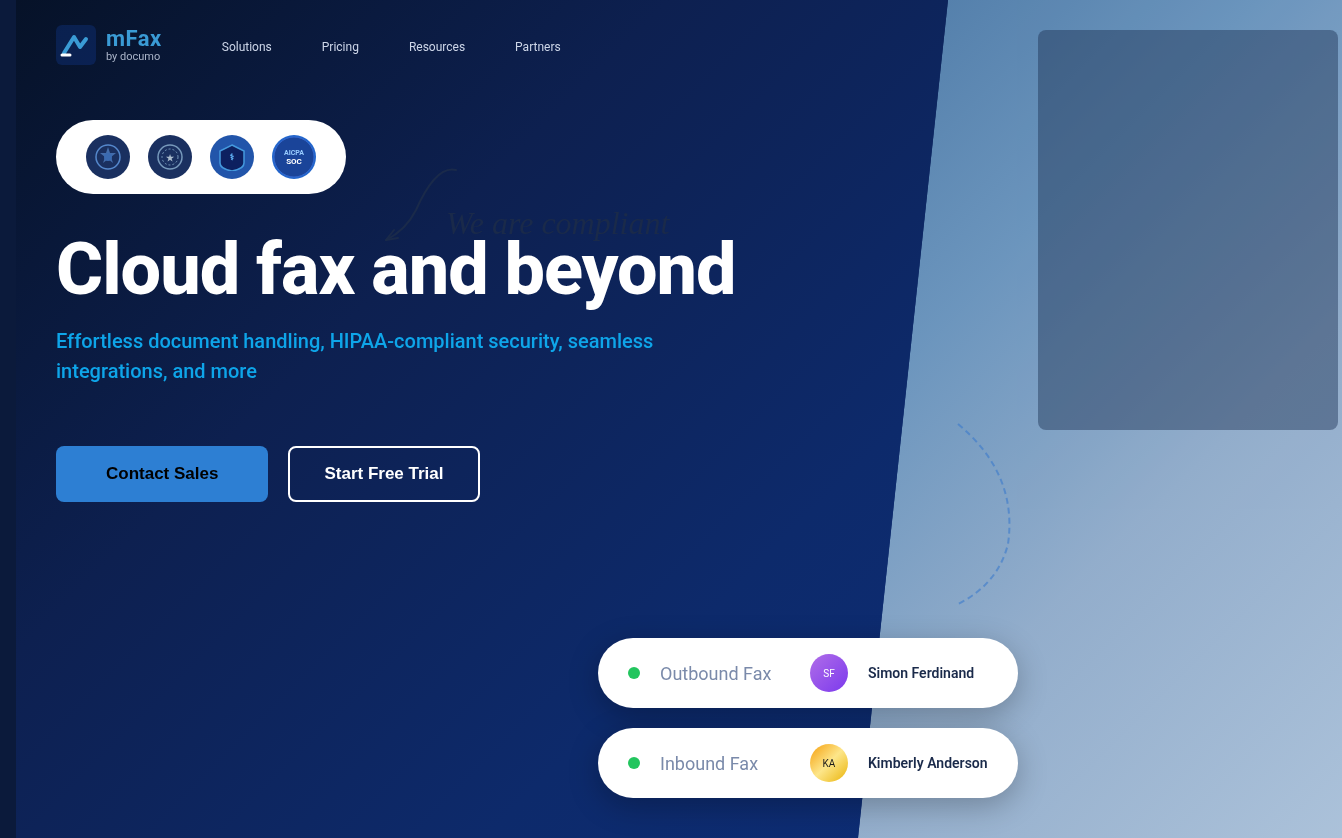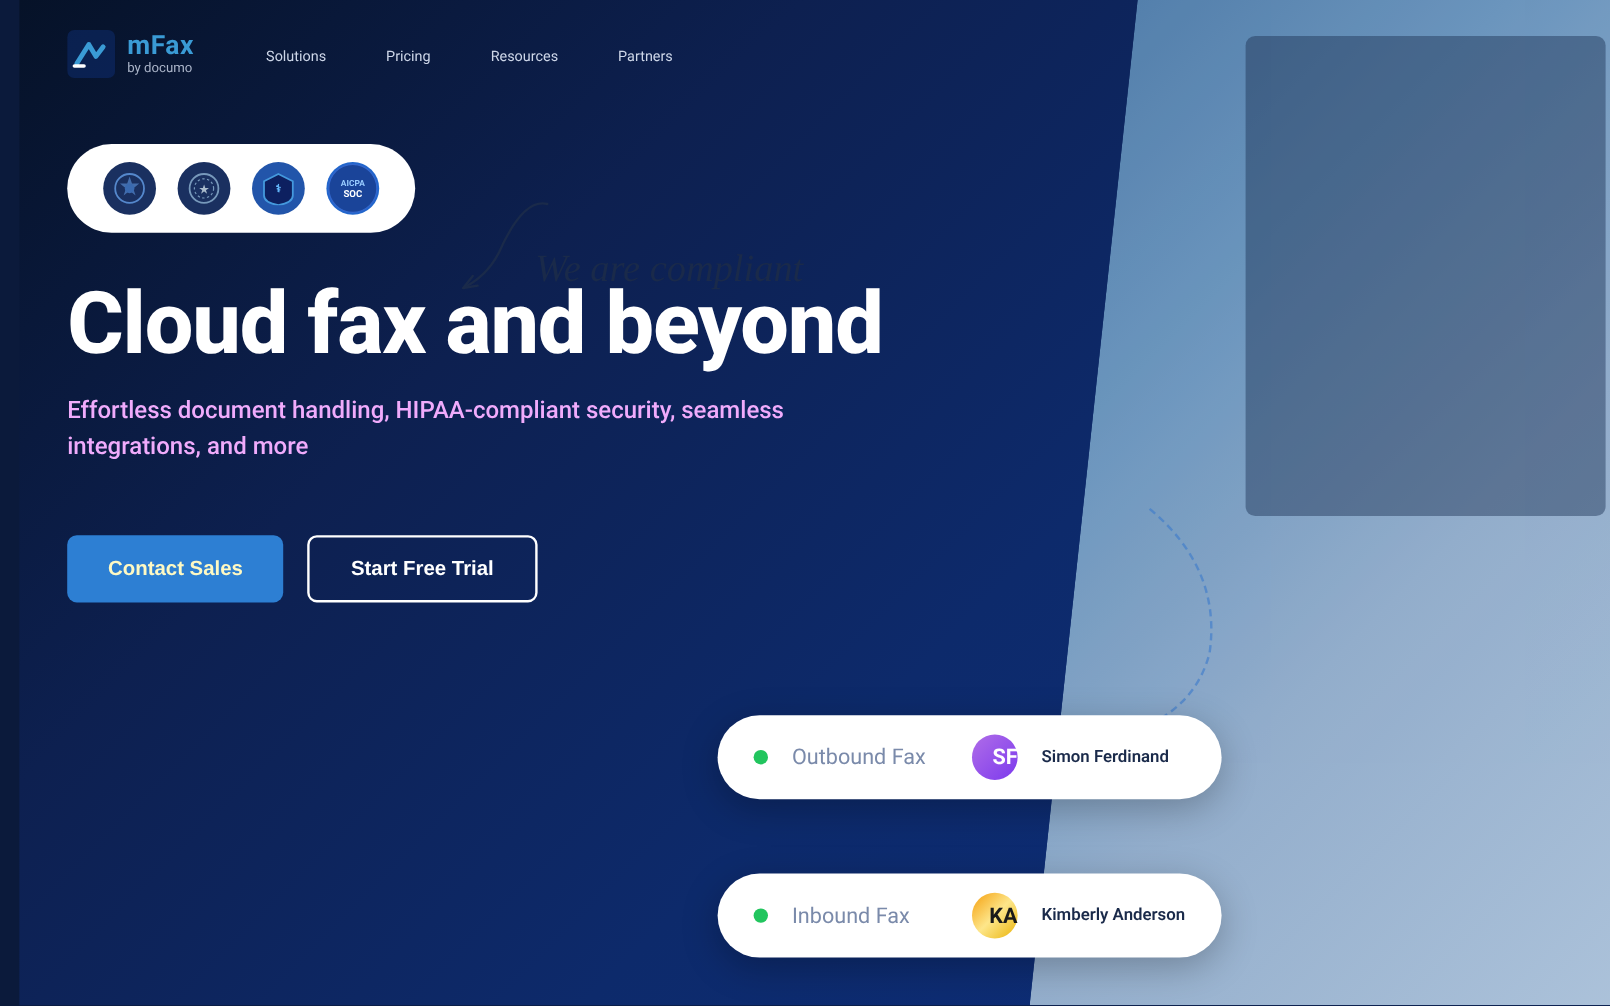--- a/index.html
+++ b/index.html
@@ -162,38 +162,38 @@
     .hero-headline {
       font-size: 72px;
       font-weight: 800;
       color: #fff;
       line-height: 1.0;
       margin-bottom: 20px;
       letter-spacing: -1px;
     }
     .hero-subline {
       font-size: 20px;
-      color: #f0abfc;
+      color: #0ea5e9;
       font-weight: 500;
       line-height: 1.5;
       margin-bottom: 60px;
       max-width: 640px;
     }
 
     
     .hero-buttons {
       display: flex;
       gap: 20px;
       align-items: center;
     }
     .btn-contact {
       background: #2d7fd3;
-      color: #fef9c3;
+      color: #000000;
       border: none;
-      padding: 18px 34px;
+      padding: 18px 50px;
       border-radius: 8px;
       font-size: 17px;
       font-weight: 600;
       cursor: pointer;
     }
     .btn-trial {
       background: transparent;
       color: #fff;
       border: 2px solid #fff;
       padding: 16px 34px;
@@ -215,44 +215,43 @@
     }
     .fax-card {
       background: #fff;
       border-radius: 50px;
       padding: 16px 30px;
       display: flex;
       align-items: center;
       gap: 20px;
       min-width: 420px;
       box-shadow: 0 8px 30px rgba(0,0,0,0.25);
-      margin-top: 42px;
     }
     .fax-dot {
       width: 12px;
       height: 12px;
       border-radius: 50%;
       background: #22c55e;
       flex-shrink: 0;
     }
     .fax-label {
       font-size: 18px;
       color: #7a8aaa;
       font-weight: 400;
       min-width: 130px;
     }
     .fax-avatar {
       width: 38px;
       height: 38px;
       border-radius: 50%;
       display: flex;
       align-items: center;
-      justify-content: flex-end;
-      font-size: 18px;
-      font-weight: 700;
+      justify-content: center;
+      font-size: 10px;
+      font-weight: 400;
       color: #fff;
       flex-shrink: 0;
     }
     .avatar-sf { background: linear-gradient(135deg, #b06de8, #7c3aed); }
     .avatar-ka { background: linear-gradient(135deg, #f59e0b, #fde68a, #eab308); }
     .avatar-ka span { color: #1a1a1a; }
     .fax-name {
       font-size: 14px;
       color: #1a2a4a;
       font-weight: 600;

